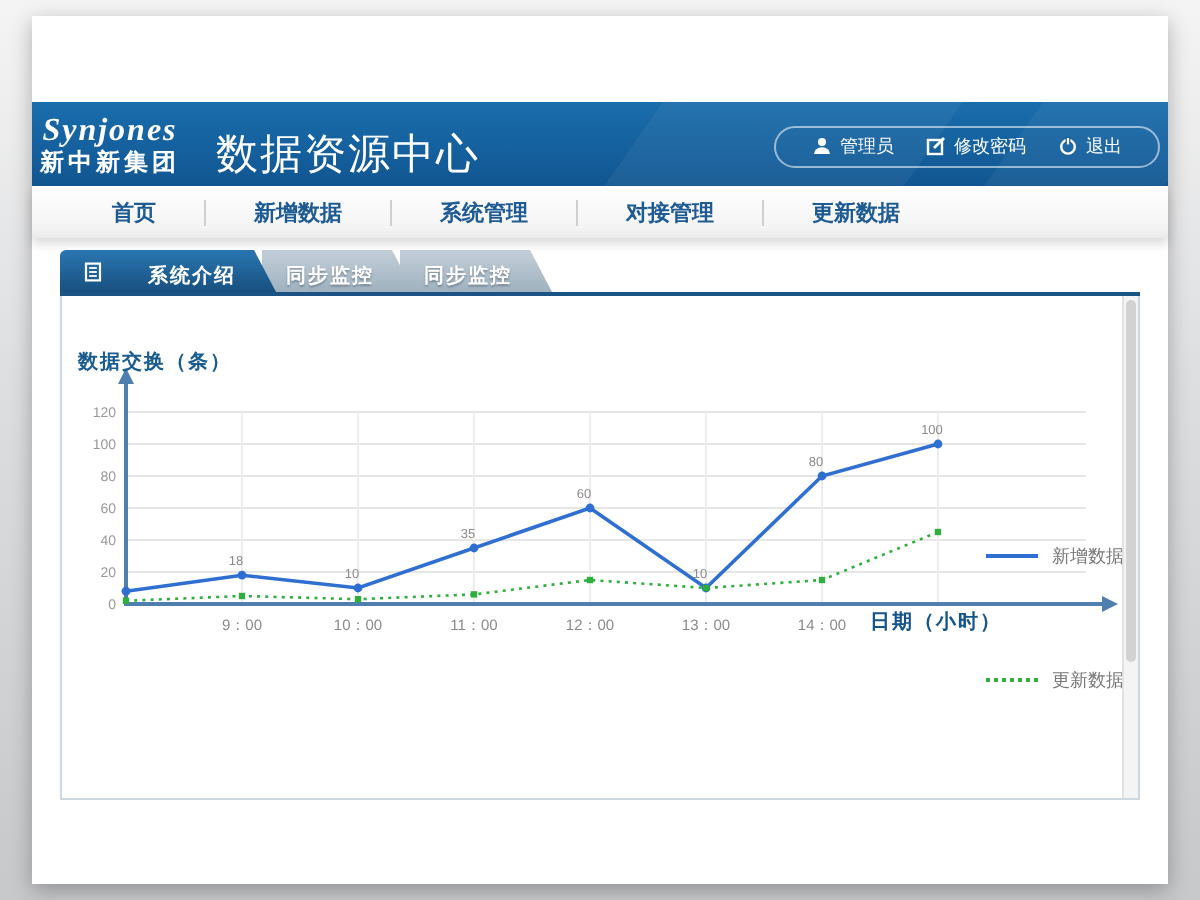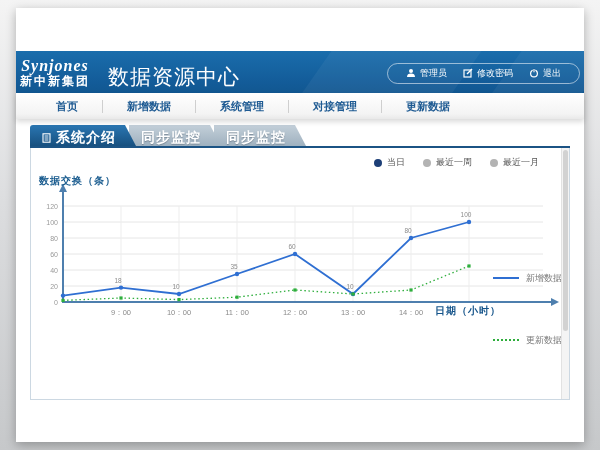--- a/index.html
+++ b/index.html
@@ -32,22 +32,22 @@
   .navbar { position:absolute; top:85px; left:0; width:100%; height:26px;
     background:linear-gradient(180deg,#ffffff 0%,#f4f4f4 80%,#e9e9e9 100%);
     box-shadow:0 3px 5px rgba(0,0,0,.14); display:flex; align-items:center; padding-left:16px; z-index:5; }
   .nav-item { font-size:11px; font-weight:bold; color:#1f5b93; padding:0 24px;
     text-decoration:none; cursor:pointer; }
   .nav-sep { width:1px; height:13px; background:#cfcfcf; }
 
   
   .content { position:absolute; top:117px; left:14px; width:540px; }
   .tabs { display:flex; height:21px; position:relative; z-index:4; }
-  .tab { height:21px; display:flex; align-items:center; gap:5px; color:#fff;
-    font-size:14px; font-weight:bold; padding:4px 20px 0 12px; margin-right:-7px;
+  .tab { height:21px; display:flex; align-items:center; gap:23px; color:#fff;
+    font-size:10px; font-weight:bold; padding:4px 20px 0 12px; margin-right:-7px;
     clip-path:polygon(0 0, calc(100% - 11px) 0, 100% 100%, 0 100%);
     cursor:pointer; letter-spacing:1px; }
   .tab.active { background:linear-gradient(180deg,#2a76b2 0%,#17507f 100%);
     z-index:3; border-radius:3px 0 0 0; }
   .tab.inactive { background:linear-gradient(180deg,#c3cfd9 0%,#9fb1bf 100%);
     text-shadow:0 1px 1px rgba(90,105,120,.6); z-index:2; }
   .tab.inactive.second { z-index:1; }
   .tab-underline { height:2px; background:#1b5384; position:relative; z-index:4; }
 
   
@@ -151,34 +151,20 @@
         <div class="tab inactive">
           <span>同步监控</span>
         </div>
         <div class="tab inactive second">
           <span>同步监控</span>
         </div>
       </div>
       <div class="tab-underline"></div>
 
       <div class="panel">
-        <div class="filters">
-          <label class="filter selected">
-            <span class="radio"></span>
-            <span>当日</span>
-          </label>
-          <label class="filter">
-            <span class="radio"></span>
-            <span>最近一周</span>
-          </label>
-          <label class="filter">
-            <span class="radio"></span>
-            <span>最近一月</span>
-          </label>
-        </div>
 
         <div class="y-title">数据交换（条）</div>
         <svg id="chart" class="chart" width="540" height="185" viewBox="0 0 540 185">
             <text x="27" y="156.5" text-anchor="end" font-size="7" fill="#999">0</text>
             <line x1="32" y1="138" x2="512" y2="138" stroke="#e6e6e6" stroke-width="1"></line>
             <text x="27" y="140.5" text-anchor="end" font-size="7" fill="#999">20</text>
             <line x1="32" y1="122" x2="512" y2="122" stroke="#e6e6e6" stroke-width="1"></line>
             <text x="27" y="124.5" text-anchor="end" font-size="7" fill="#999">40</text>
             <line x1="32" y1="106" x2="512" y2="106" stroke="#e6e6e6" stroke-width="1"></line>
             <text x="27" y="108.5" text-anchor="end" font-size="7" fill="#999">60</text>

